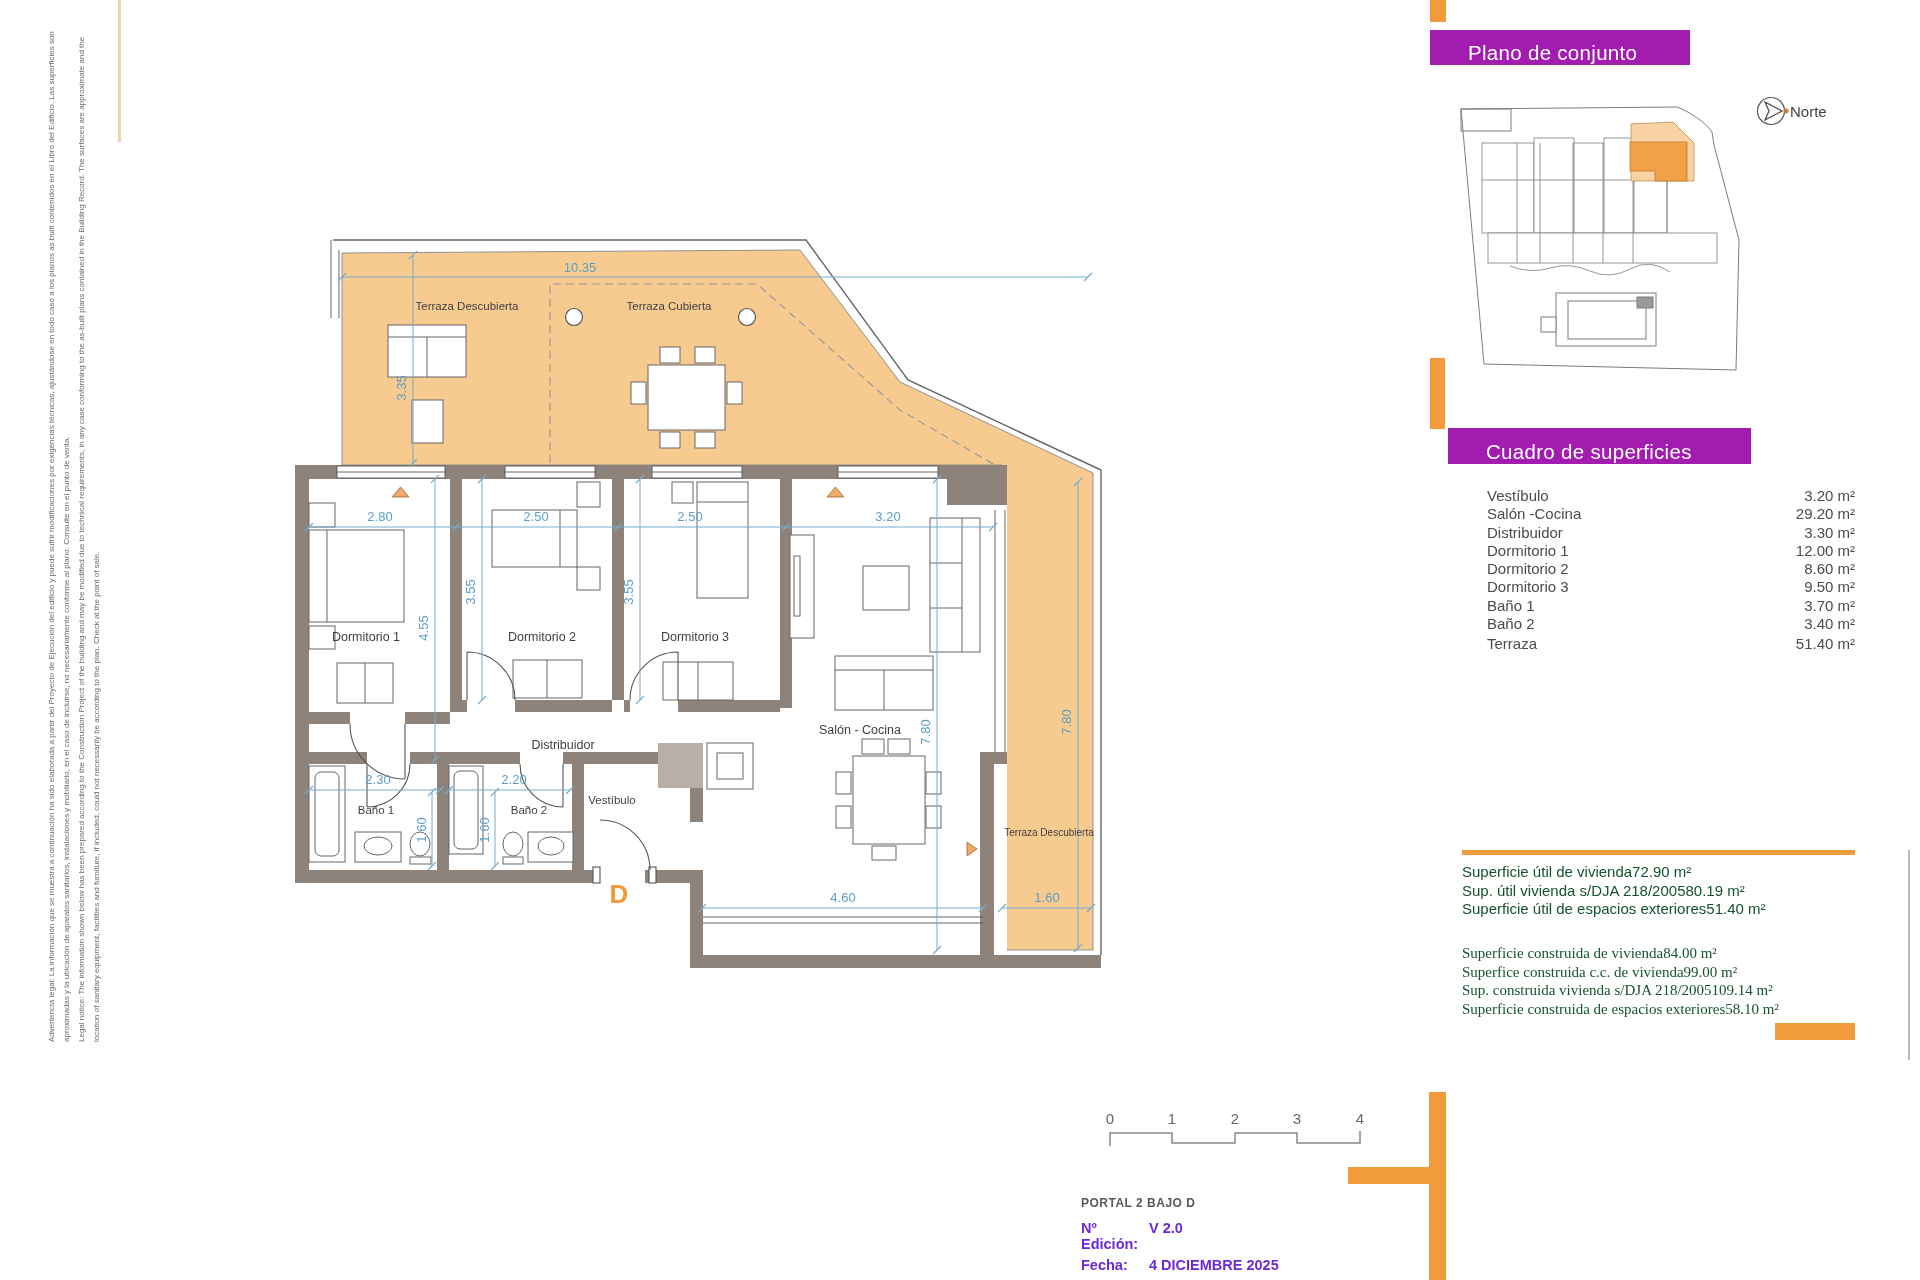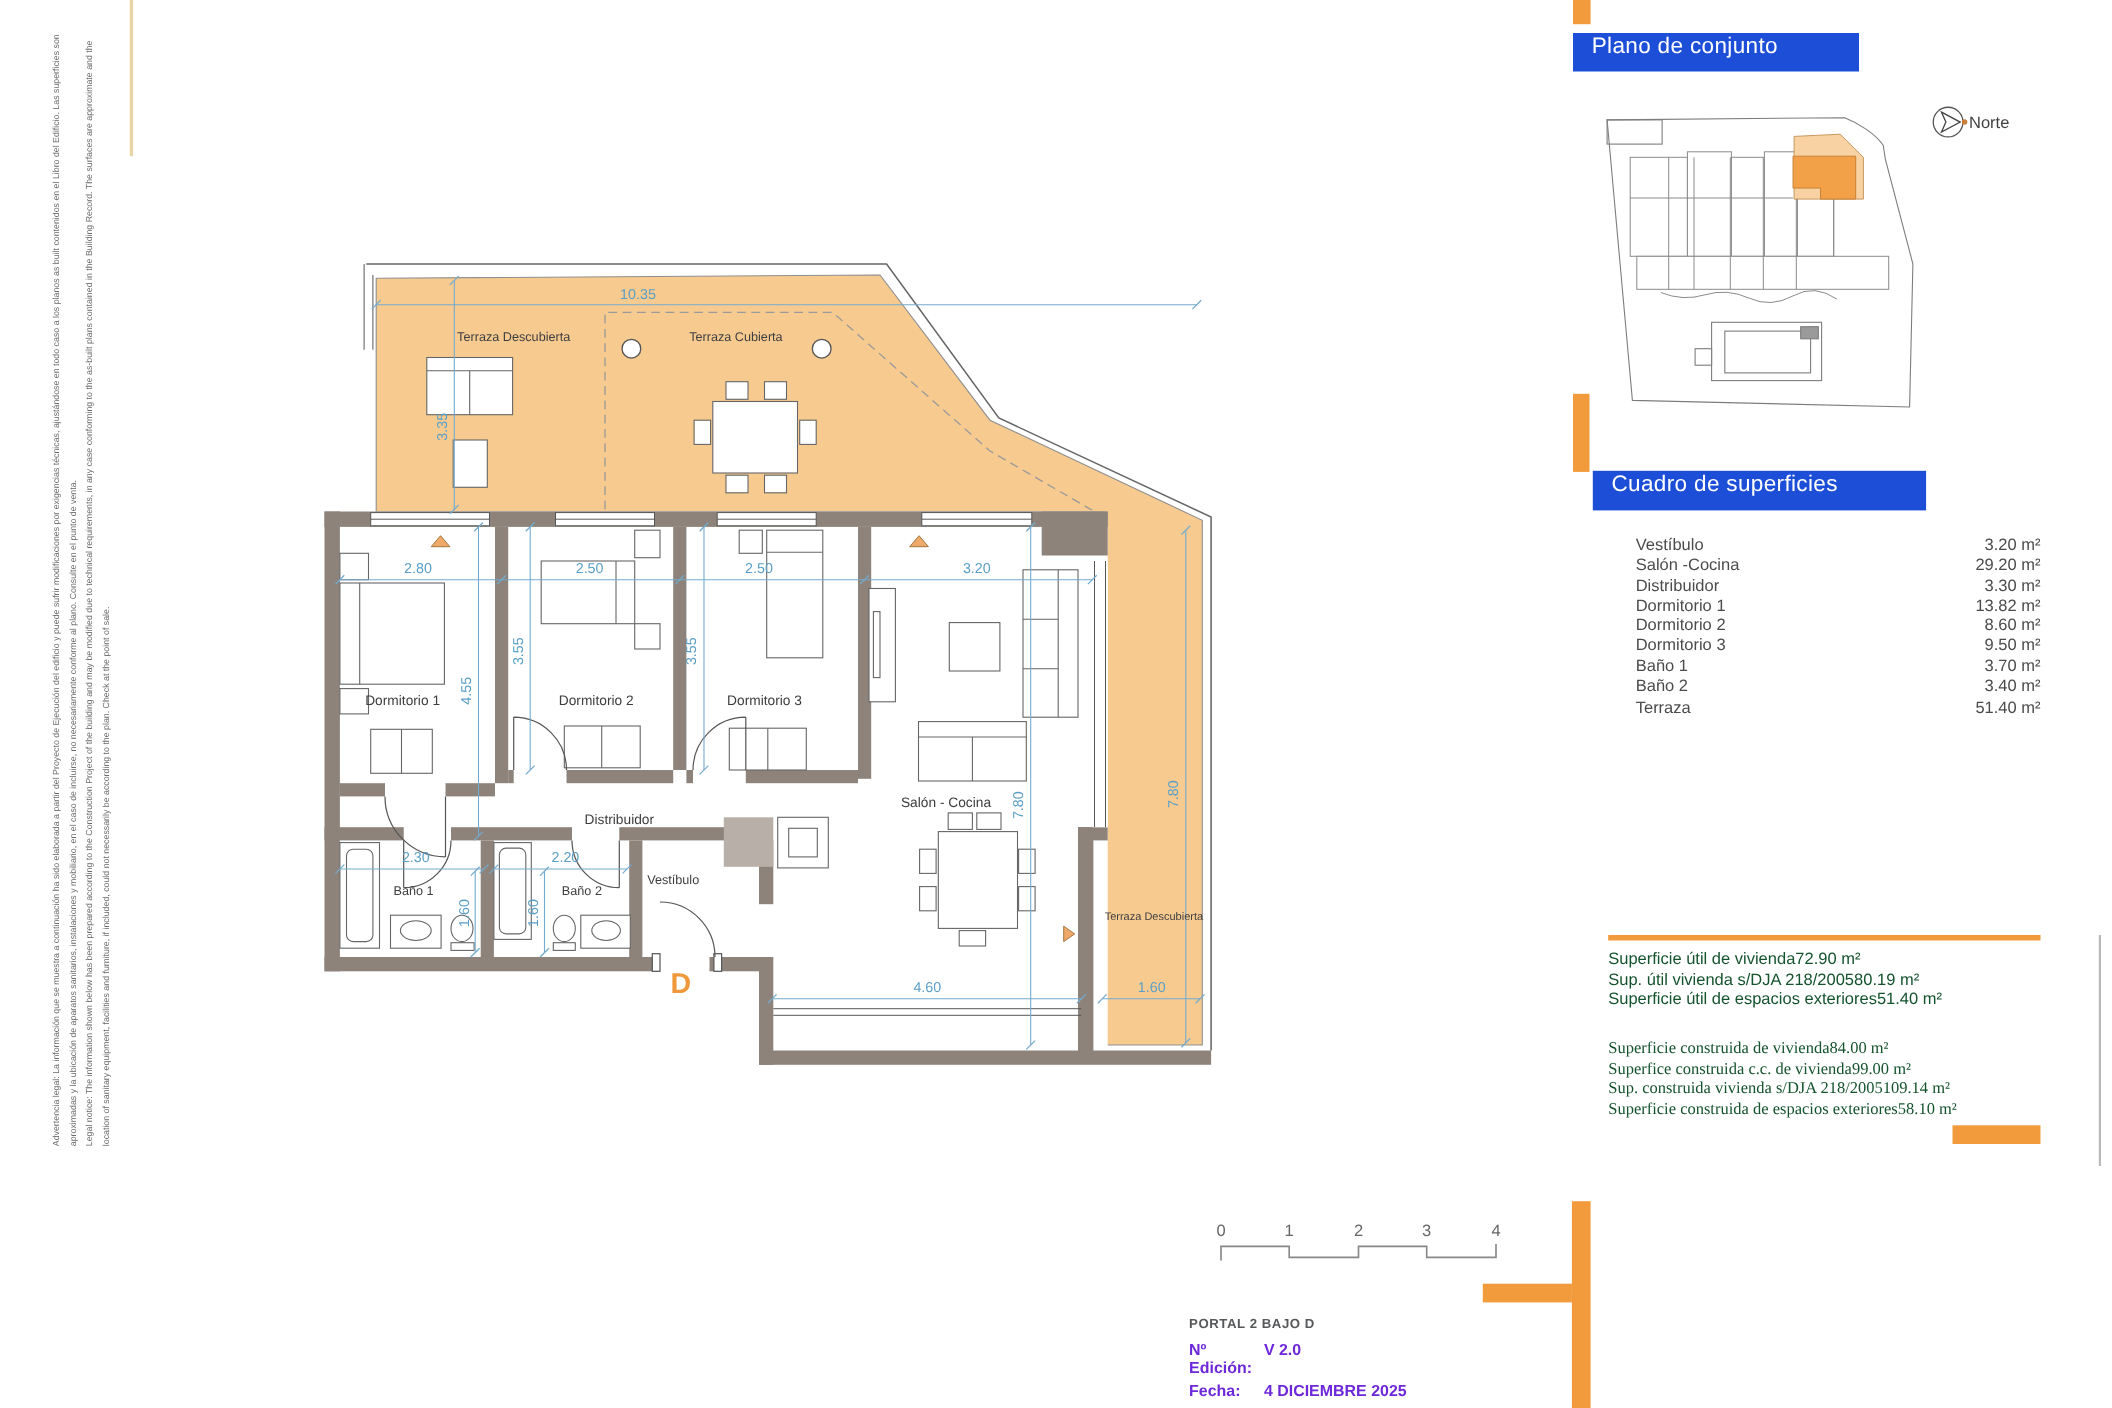--- a/index.html
+++ b/index.html
@@ -2,22 +2,22 @@
 <html><head>
 <meta charset="utf-8">
 <style>
   html,body{margin:0;padding:0;background:#fff;}
   #page{position:relative;width:1920px;height:1280px;background:#ffffff;overflow:hidden;
         font-family:"Liberation Sans",sans-serif;}
   .abs{position:absolute;}
   .legal{position:absolute;transform:rotate(-90deg);transform-origin:0 0;
          font-size:8px;line-height:15px;color:#6a6a6a;white-space:nowrap;}
   .accent{background:#F29B3D;}
-  .hdr{position:absolute;background:#1d4ed8;color:#fff;display:flex;align-items:flex-start;
-       padding-left:17px;box-sizing:border-box;font-size:20.5px;letter-spacing:.3px;}
+  .hdr{position:absolute;background:#a21caf;color:#fff;display:flex;align-items:flex-end;
+       padding-left:38px;box-sizing:border-box;font-size:20.5px;letter-spacing:.3px;}
   .trow{display:flex;justify-content:space-between;height:18.3px;font-size:15px;color:#4B4B4D;}
   .srow{display:flex;justify-content:flex-start;height:18.6px;font-size:15px;color:#14532d;}
   .tb-title{font-size:12px;font-weight:bold;color:#57585A;letter-spacing:.5px;margin-bottom:10px;}
   .tb-row{font-size:14.5px;font-weight:bold;color:#6d28d9;margin-top:5px;display:flex;}
   .tb-l{width:68px;}
   svg text{text-anchor:middle;font-family:"Liberation Sans",sans-serif;}
   .dim{font-size:13px;fill:#5C9FC6;}
   .rlabel{font-size:12.5px;fill:#3E3E40;}
   .rlabel-sm{font-size:11.5px;fill:#3E3E40;}
   .rlabel-xs{font-size:10px;fill:#3E3E40;}
@@ -282,21 +282,21 @@
     <div class="trow">
         <span>Salón -Cocina</span>
         <span>29.20 m²</span>
       </div>
     <div class="trow">
         <span>Distribuidor</span>
         <span>3.30 m²</span>
       </div>
     <div class="trow">
         <span>Dormitorio 1</span>
-        <span>13.82 m²</span>
+        <span>12.00 m²</span>
       </div>
     <div class="trow">
         <span>Dormitorio 2</span>
         <span>8.60 m²</span>
       </div>
     <div class="trow">
         <span>Dormitorio 3</span>
         <span>9.50 m²</span>
       </div>
     <div class="trow">

